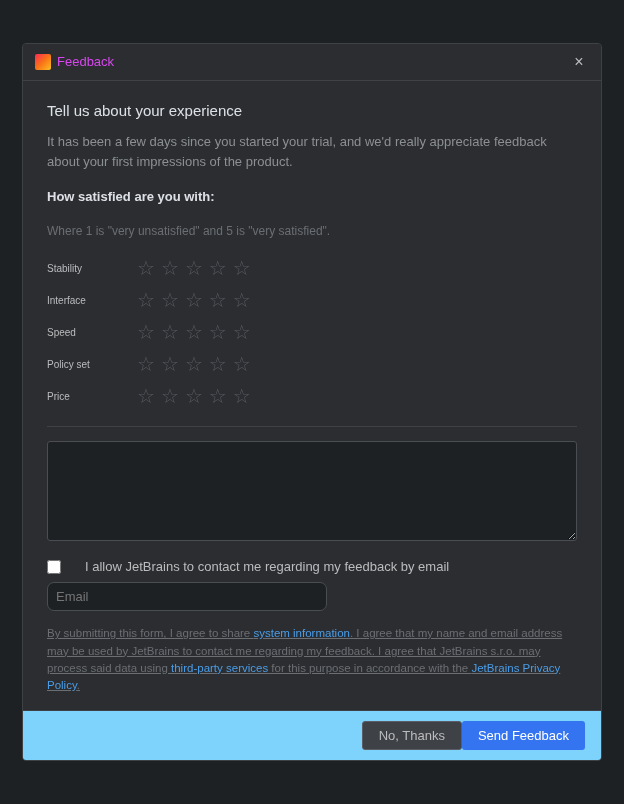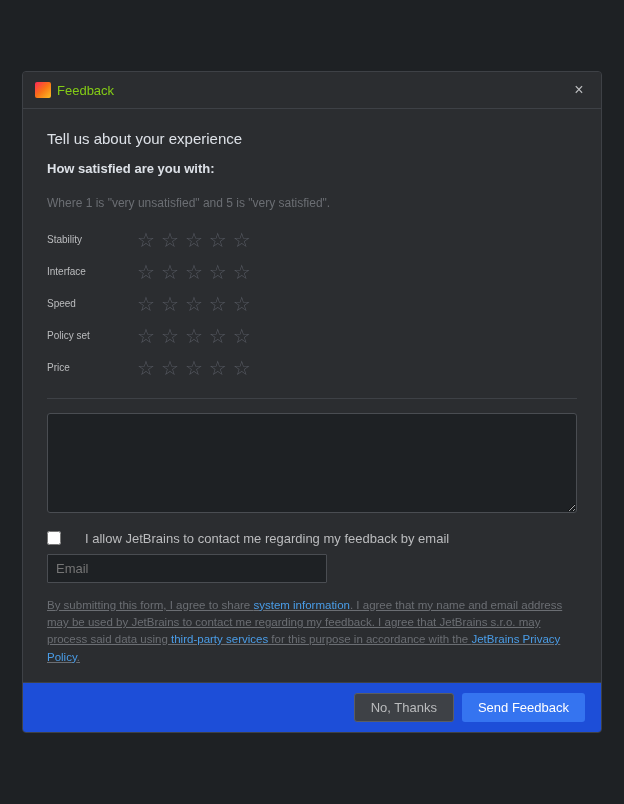--- a/index.html
+++ b/index.html
@@ -33,21 +33,21 @@
     .dialog-titlebar {
       display: flex;
       align-items: center;
       padding: 8px 12px;
       background: #2b2d30;
       border-bottom: 1px solid #3e4146;
       flex-shrink: 0;
     }
     .dialog-title {
       flex: 1;
-      color: #84cc16;
+      color: #d946ef;
       font-size: 13px;
     }
     .close-btn {
       width: 20px;
       height: 20px;
       cursor: pointer;
       color: #bbbcbe;
       font-size: 16px;
       display: flex;
       align-items: center;
@@ -142,44 +142,43 @@
     }
     .checkbox-label {
       color: #bbbcbe;
       font-size: 13px;
     }
     .email-input {
       margin-top: 8px;
       width: 280px;
       background: #1e2124;
       border: 1px solid #4a4d52;
-      border-radius: 1px;
+      border-radius: 7px;
       color: #bbbcbe;
       font-size: 13px;
       padding: 6px 8px;
       outline: none;
     }
     .legal-text {
       color: #6b6e73;
       font-size: 11.5px;
       line-height: 1.5;
       margin-top: 14px;
       text-decoration: underline;
     }
     .legal-link {
       color: #4a9de8;
       text-decoration: none;
     }
     .dialog-footer {
       display: flex;
       justify-content: flex-end;
-      gap: 8px;
       padding: 10px 16px;
       border-top: 1px solid #3e4146;
-      background: #1d4ed8;
+      background: #7dd3fc;
       flex-shrink: 0;
     }
     .btn {
       padding: 6px 16px;
       font-size: 13px;
       border-radius: 3px;
       cursor: pointer;
       border: none;
       outline: none;
     }
@@ -212,20 +211,21 @@
   <div class="dialog-titlebar">
     <span class="jetbrains-logo"></span>
     <span class="dialog-title">Feedback</span>
     <div class="close-btn">
       <span>×</span>
     </div>
   </div>
 
   <div class="dialog-body">
     <h2 class="main-heading">Tell us about your experience</h2>
+    <p class="intro-text">It has been a few days since you started your trial, and we'd really appreciate feedback about your first impressions of the product.</p>
 
     <div class="section-heading">How satisfied are you with:</div>
     <div class="scale-hint">Where 1 is "very unsatisfied" and 5 is "very satisfied".</div>
 
     
     <div>
       <div class="rating-row">
         <span class="rating-label">Stability</span>
         <div class="stars">
           <span class="star">☆</span>

